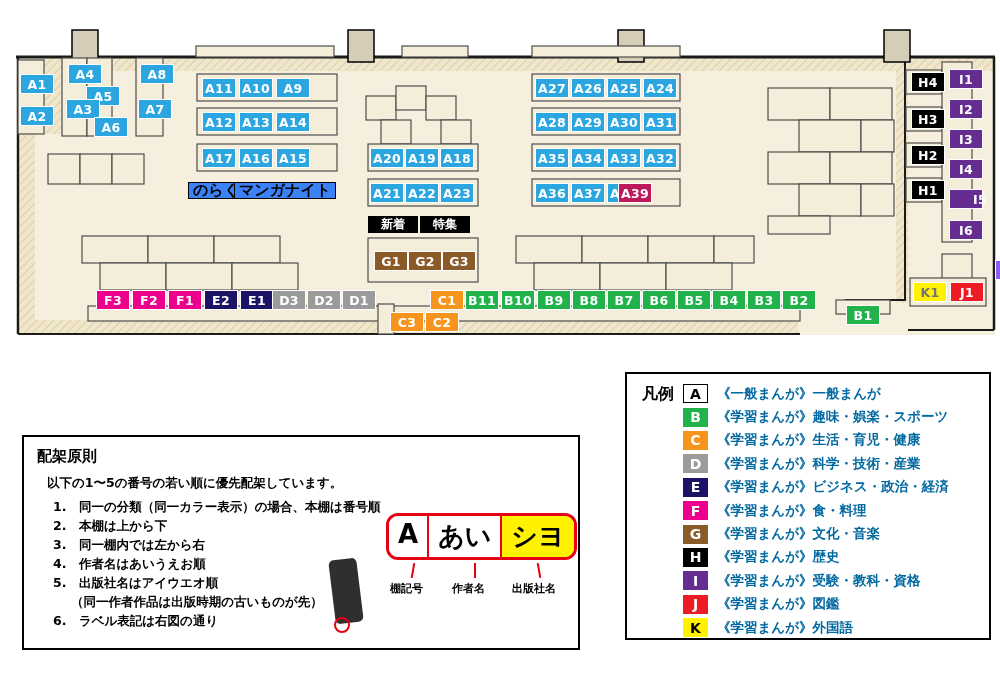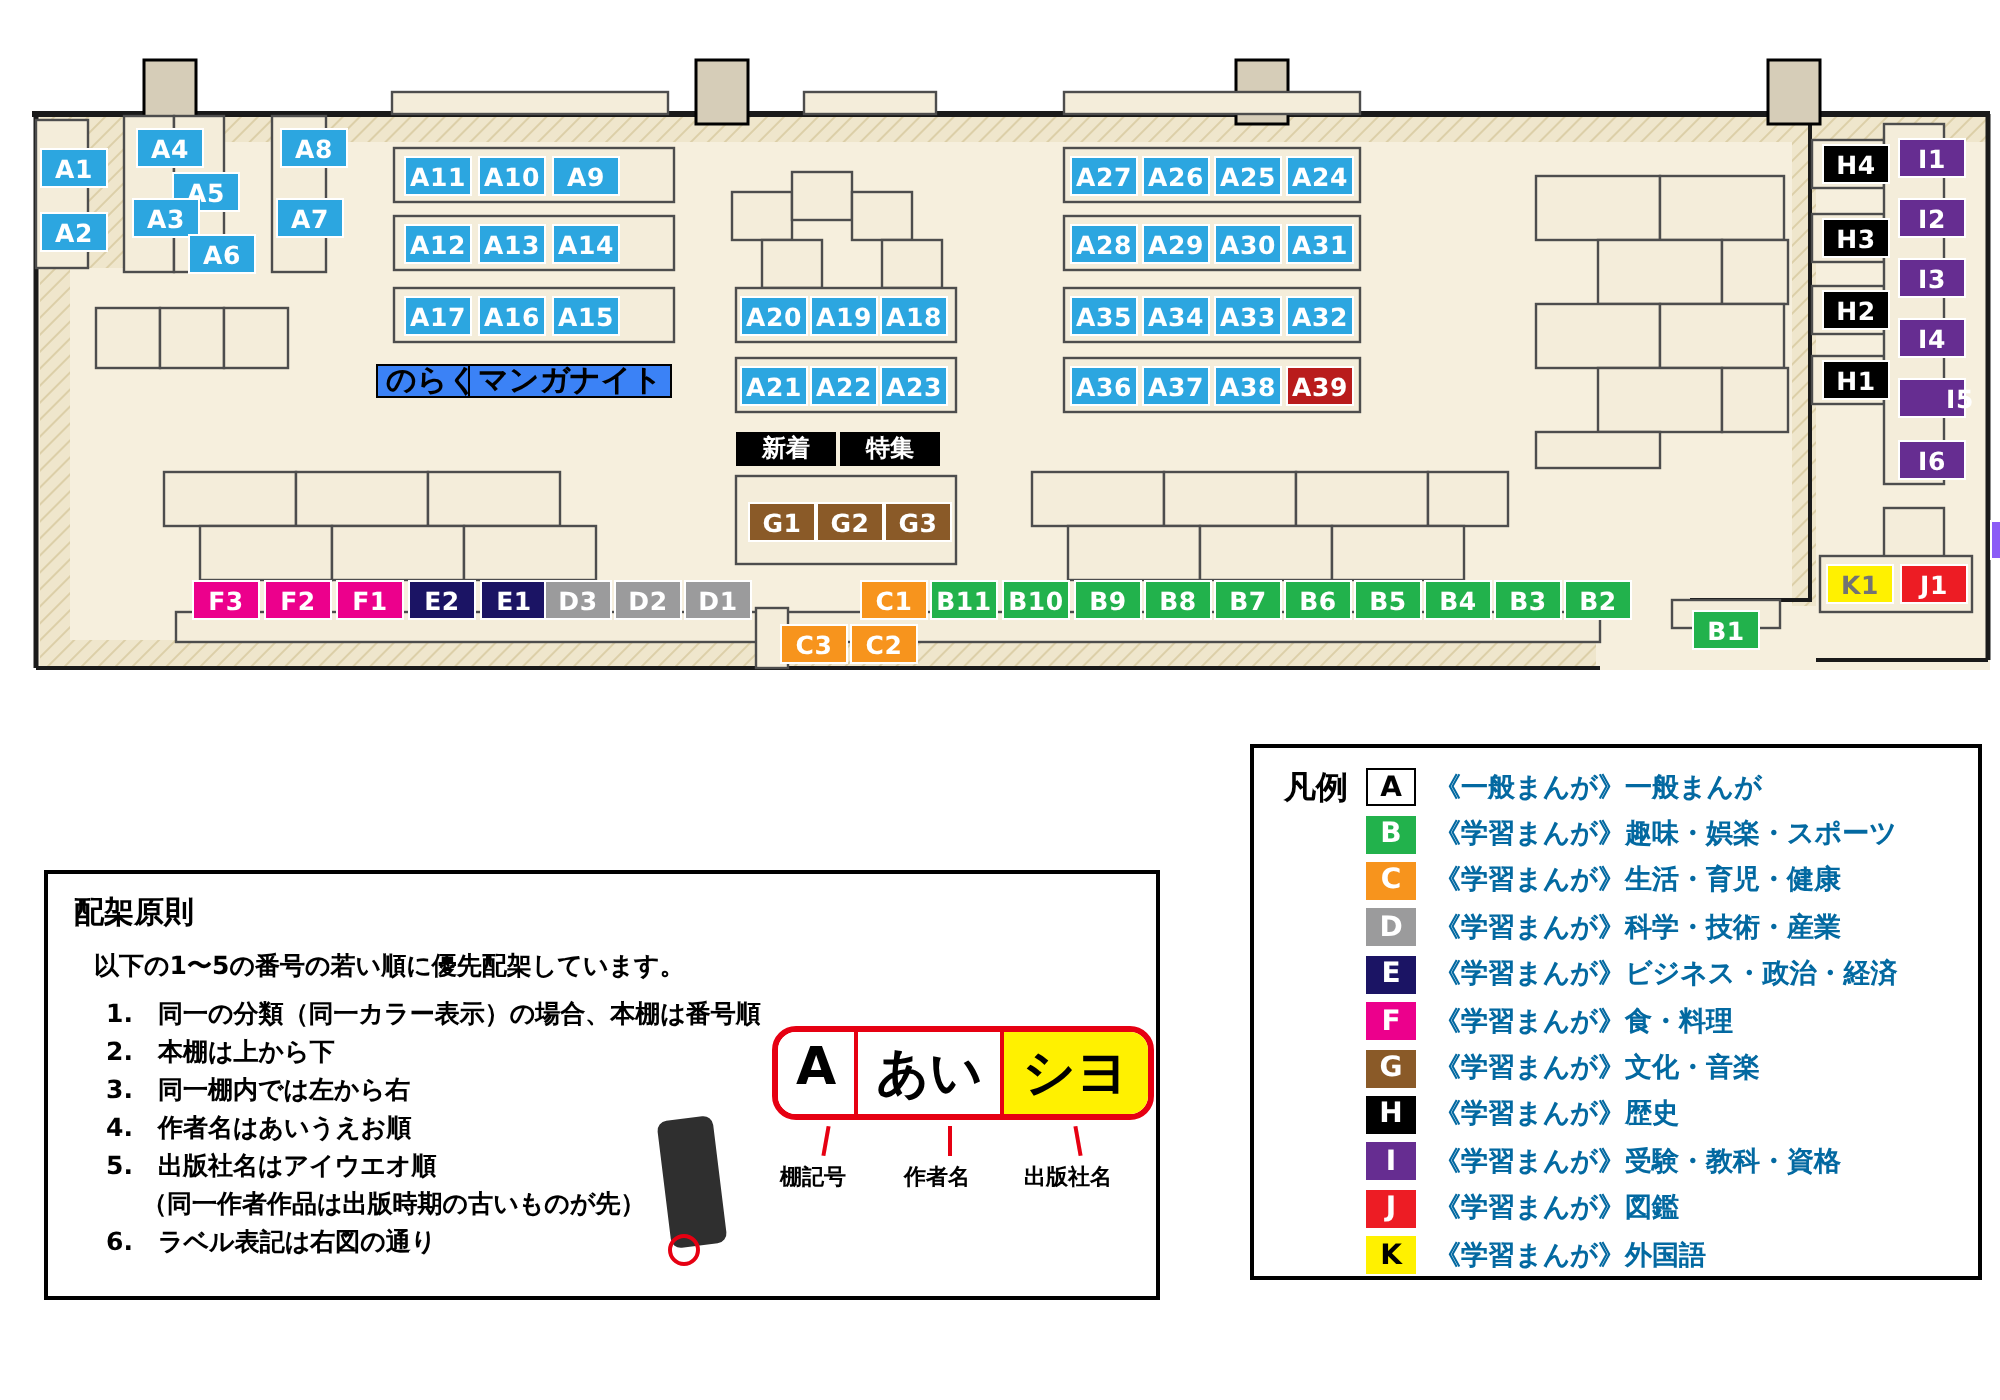--- a/index.html
+++ b/index.html
@@ -197,21 +197,21 @@
       <div class="map-label" style="left: 571px; top: 112px; background: rgb(44, 166, 224);">A29</div>
       <div class="map-label" style="left: 607px; top: 112px; background: rgb(44, 166, 224);">A30</div>
       <div class="map-label" style="left: 643px; top: 112px; background: rgb(44, 166, 224);">A31</div>
       <div class="map-label" style="left: 535px; top: 148px; background: rgb(44, 166, 224);">A35</div>
       <div class="map-label" style="left: 571px; top: 148px; background: rgb(44, 166, 224);">A34</div>
       <div class="map-label" style="left: 607px; top: 148px; background: rgb(44, 166, 224);">A33</div>
       <div class="map-label" style="left: 643px; top: 148px; background: rgb(44, 166, 224);">A32</div>
       <div class="map-label" style="left: 535px; top: 183px; background: rgb(44, 166, 224);">A36</div>
       <div class="map-label" style="left: 571px; top: 183px; background: rgb(44, 166, 224);">A37</div>
       <div class="map-label" style="left: 607px; top: 183px; background: rgb(44, 166, 224);">A38</div>
-      <div class="map-label" style="left: 643px; top: 183px; background: #b91c1c;">A39</div>
+      <div class="map-label" style="left: 618px; top: 183px; background: #be185d;">A39</div>
       <div class="map-label" style="left: 374px; top: 251px; background: rgb(138, 90, 40);">G1</div>
       <div class="map-label" style="left: 408px; top: 251px; background: rgb(138, 90, 40);">G2</div>
       <div class="map-label" style="left: 442px; top: 251px; background: rgb(138, 90, 40);">G3</div>
       <div class="map-label" style="left: 96px; top: 290px; background: rgb(236, 0, 140);">F3</div>
       <div class="map-label" style="left: 132px; top: 290px; background: rgb(236, 0, 140);">F2</div>
       <div class="map-label" style="left: 168px; top: 290px; background: rgb(236, 0, 140);">F1</div>
       <div class="map-label" style="left: 204px; top: 290px; background: rgb(27, 20, 100);">E2</div>
       <div class="map-label" style="left: 240px; top: 290px; background: rgb(27, 20, 100);">E1</div>
       <div class="map-label" style="left: 272px; top: 290px; background: rgb(155, 155, 156);">D3</div>
       <div class="map-label" style="left: 307px; top: 290px; background: rgb(155, 155, 156);">D2</div>

